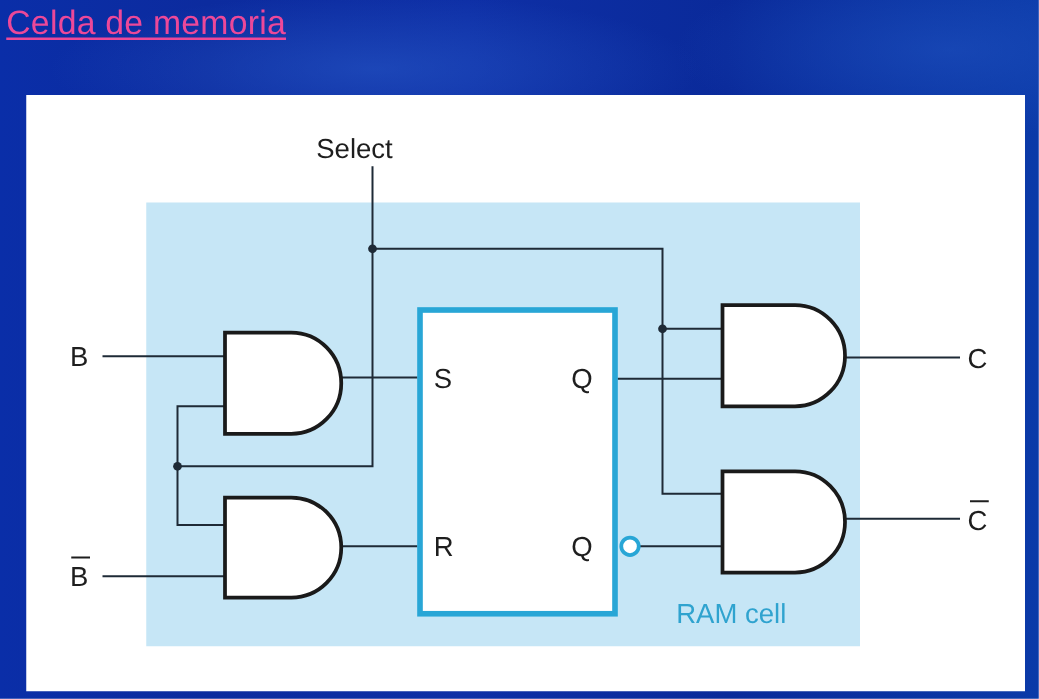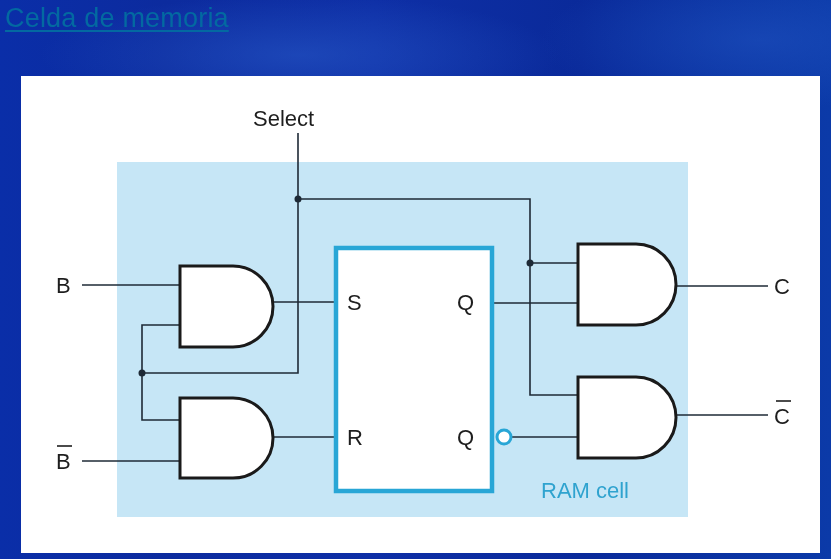--- a/index.html
+++ b/index.html
@@ -6,21 +6,21 @@
     body {
       width: 831px; height: 559px; overflow: hidden; position: relative;
       background:
         radial-gradient(ellipse 260px 60px at 300px 55px, rgba(40,90,200,0.55), rgba(40,90,200,0) 100%),
         radial-gradient(ellipse 220px 70px at 760px 40px, rgba(30,80,190,0.6), rgba(30,80,190,0) 100%),
         linear-gradient(90deg, #0a2ea8 0%, #0c2b9e 20%, #0e2fa6 45%, #0a2a9a 70%, #0b3aa8 100%);
       font-family: "Liberation Sans", sans-serif;
     }
     .slide-title {
       position: absolute; left: 5px; top: 3px;
-      font-size: 27px; color: #0369a1; text-decoration: underline;
+      font-size: 27px; color: #ec4899; text-decoration: underline;
       text-decoration-thickness: 2px; text-underline-offset: 3px;
       letter-spacing: 0.2px;
     }
     .panel {
       position: absolute; left: 21px; top: 76px; width: 799px; height: 477px;
       background: #ffffff;
     }
     svg { position: absolute; left: 0; top: 0; }
     .lbl { font-family: "Liberation Sans", sans-serif; fill: #1e1e1e; font-size: 22px; }
     .ram-lbl { font-family: "Liberation Sans", sans-serif; fill: #2fa3cf; font-size: 22px; }

